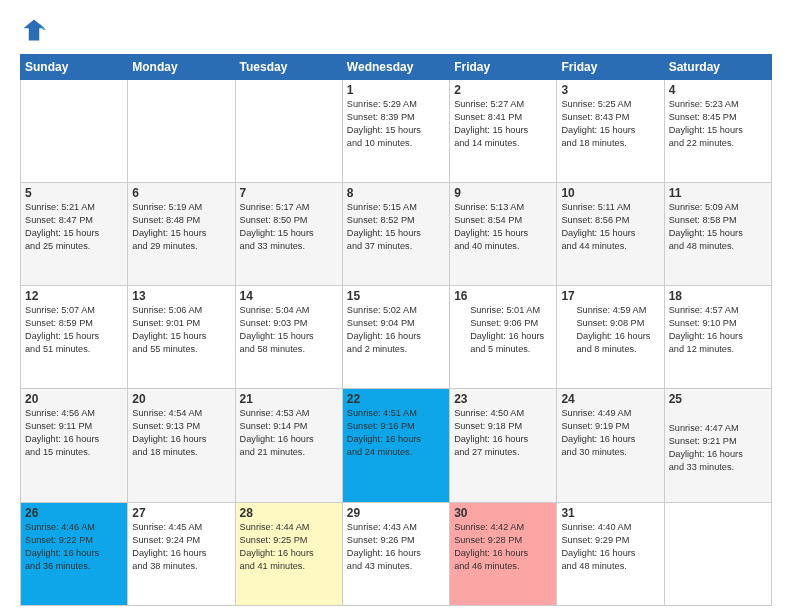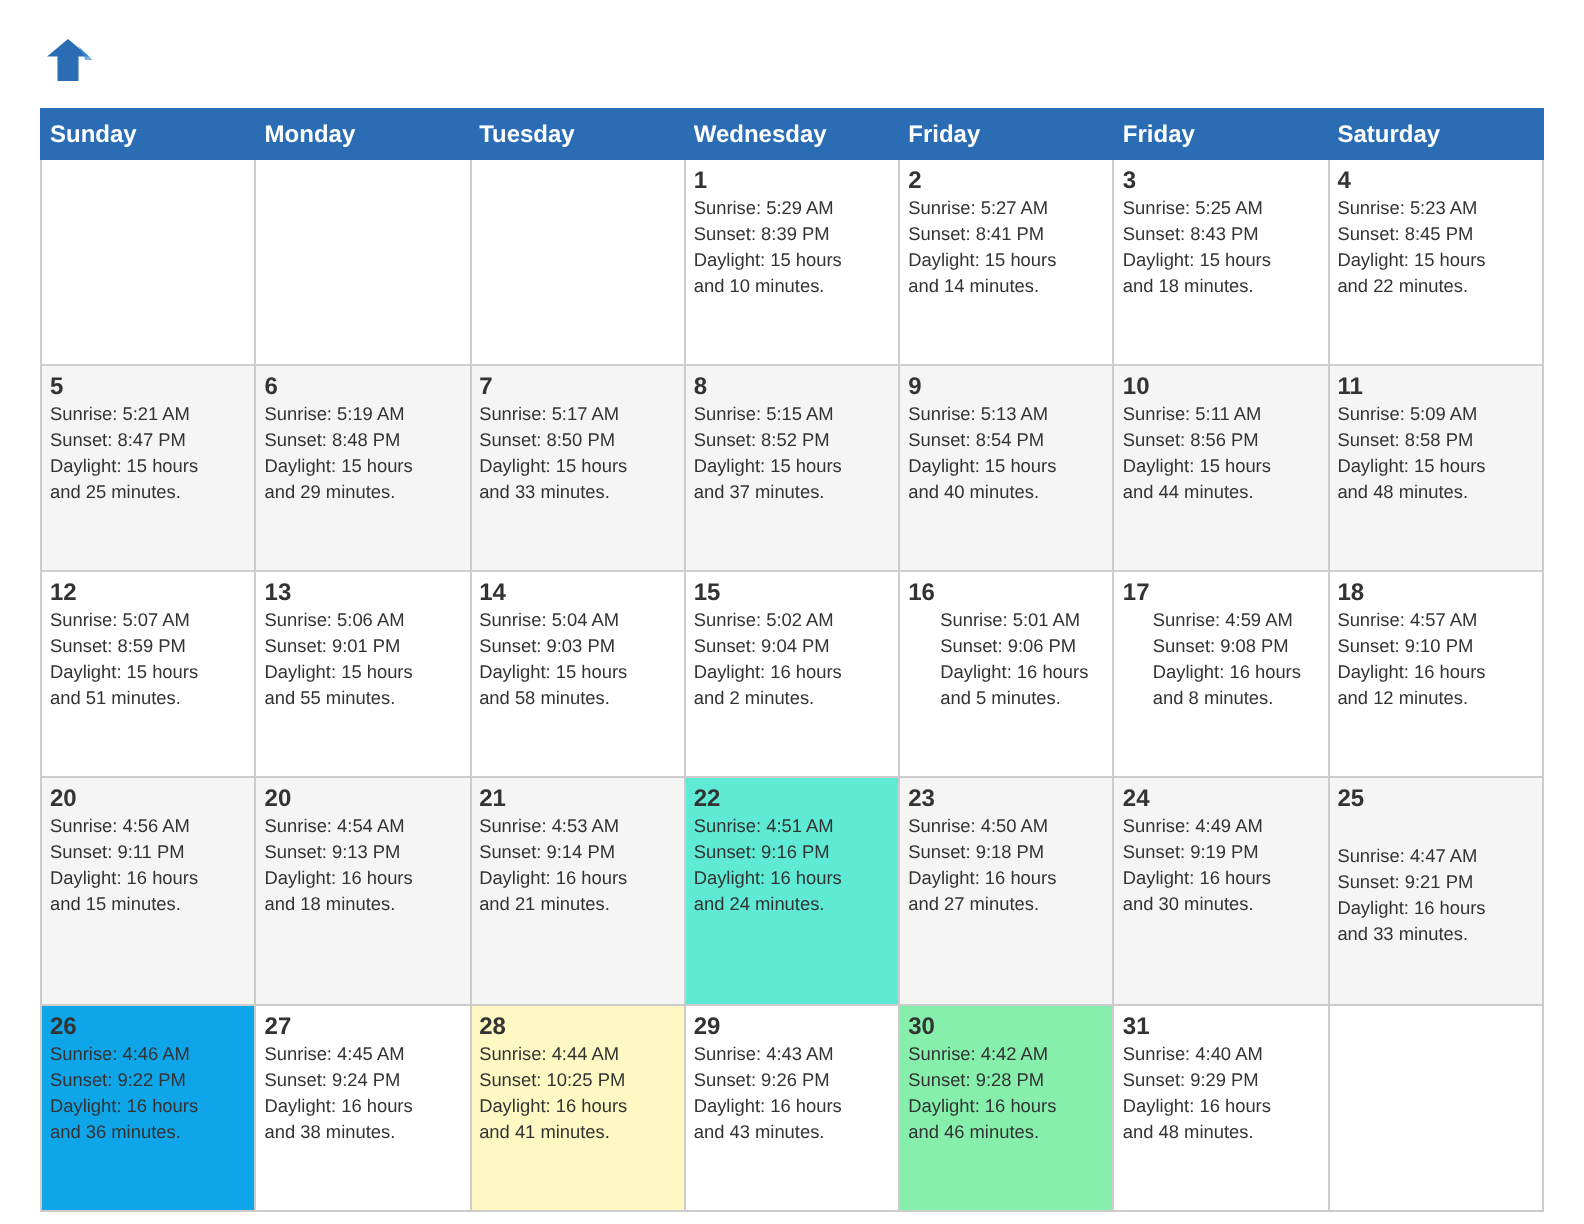--- a/index.html
+++ b/index.html
@@ -284,21 +284,21 @@
 Daylight: 16 hours
 and 18 minutes.</div>
           </td>
           <td style="background: rgb(245, 245, 245);">
             <span class="day-num">21</span>
             <div class="day-info" style="white-space: pre-line;">Sunrise: 4:53 AM
 Sunset: 9:14 PM
 Daylight: 16 hours
 and 21 minutes.</div>
           </td>
-          <td style="background: #5eead4; margin-left: 48px;">
+          <td style="background: #0ea5e9; margin-left: 48px;">
             <span class="day-num">22</span>
             <div class="day-info" style="white-space: pre-line;">Sunrise: 4:51 AM
 Sunset: 9:16 PM
 Daylight: 16 hours
 and 24 minutes.</div>
           </td>
           <td style="background: rgb(245, 245, 245);">
             <span class="day-num">23</span>
             <div class="day-info" style="white-space: pre-line;">Sunrise: 4:50 AM
 Sunset: 9:18 PM
@@ -331,32 +331,32 @@
           <td style="background: rgb(255, 255, 255);">
             <span class="day-num">27</span>
             <div class="day-info" style="white-space: pre-line;">Sunrise: 4:45 AM
 Sunset: 9:24 PM
 Daylight: 16 hours
 and 38 minutes.</div>
           </td>
           <td style="background: #fef9c3; margin-left: 11px;">
             <span class="day-num">28</span>
             <div class="day-info" style="white-space: pre-line;">Sunrise: 4:44 AM
-Sunset: 10:25 PM
+Sunset: 9:25 PM
 Daylight: 16 hours
 and 41 minutes.</div>
           </td>
           <td style="background: rgb(255, 255, 255);">
             <span class="day-num">29</span>
             <div class="day-info" style="white-space: pre-line;">Sunrise: 4:43 AM
 Sunset: 9:26 PM
 Daylight: 16 hours
 and 43 minutes.</div>
           </td>
-          <td style="background: #86efac;">
+          <td style="background: #fca5a5;">
             <span class="day-num">30</span>
             <div class="day-info" style="white-space: pre-line;">Sunrise: 4:42 AM
 Sunset: 9:28 PM
 Daylight: 16 hours
 and 46 minutes.</div>
           </td>
           <td style="background: rgb(255, 255, 255);">
             <span class="day-num">31</span>
             <div class="day-info" style="white-space: pre-line;">Sunrise: 4:40 AM
 Sunset: 9:29 PM

